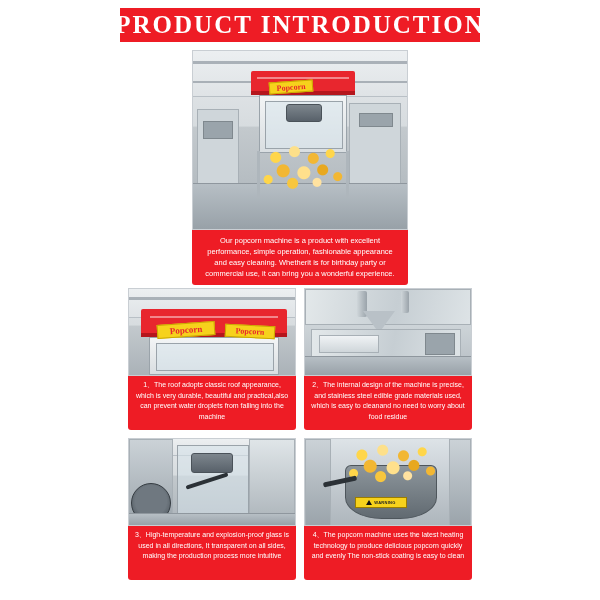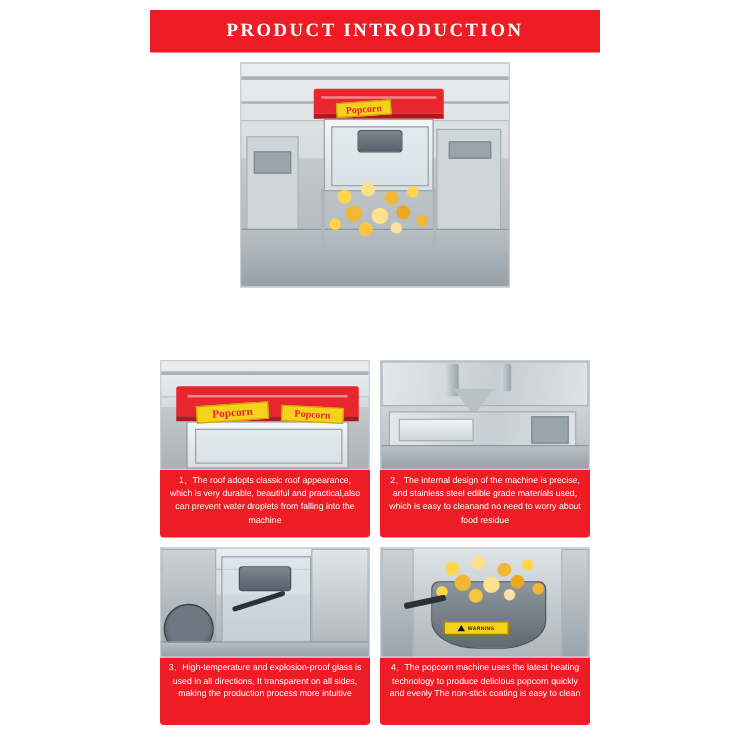--- a/index.html
+++ b/index.html
@@ -18,21 +18,21 @@
   
   .title-bar {
     position: absolute;
     left: 120px; top: 8px;
     width: 360px; height: 34px;
     background: #ee1c25;
     display: flex; align-items: center; justify-content: center;
   }
   .title-bar .title-text {
     color: #ffffff;
-    font-size: 15px;
+    font-size: 25px;
     font-weight: bold;
     letter-spacing: 2px;
     font-family: "Liberation Serif", serif;
     white-space: nowrap;
   }
 
   
   .hero {
     position: absolute;
     left: 192px; top: 50px;
@@ -249,20 +249,21 @@
         </div>
         <div class="machine" style="left:66px;top:44px;width:88px;height:58px;">
           <div class="glass" style="left:5px;top:5px;width:78px;height:48px;"></div>
           <div class="kettle" style="left:26px;top:8px;width:36px;height:18px;"></div>
         </div>
         <div class="sign" style="left:76px;top:30px;width:44px;height:12px;font-size:8px;">Popcorn</div>
         <div class="popcorn" style="left:62px;top:92px;width:94px;height:48px;"></div>
         <div class="legs" style="left:64px;top:100px;width:92px;height:46px;"></div>
       </div>
     </div>
+    <div class="hero-caption">Our popcorn machine is a product with excellent performance, simple operation, fashionable appearance and easy cleaning. Whetherit is for birthday party or commercial use, it can bring you a wonderful experience.</div>
   </div>
 
   <div class="grid">
 
     <div class="cell">
       <div class="cell-photo">
         <div class="scene bg-room">
           <div class="ceiling" style="height:34%;"></div>
           <div class="ceil-beam" style="left:0;top:8px;width:100%;"></div>
           <div class="roof" style="left:12px;top:20px;width:146px;height:24px;">

